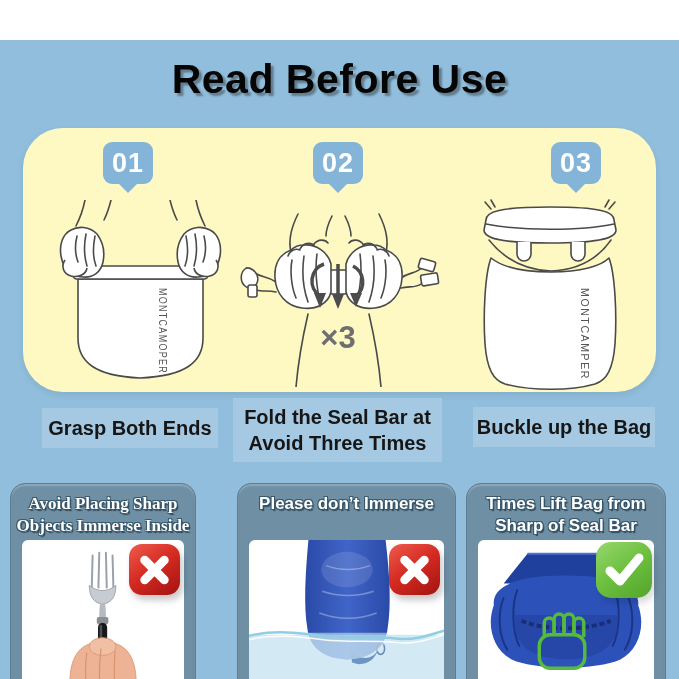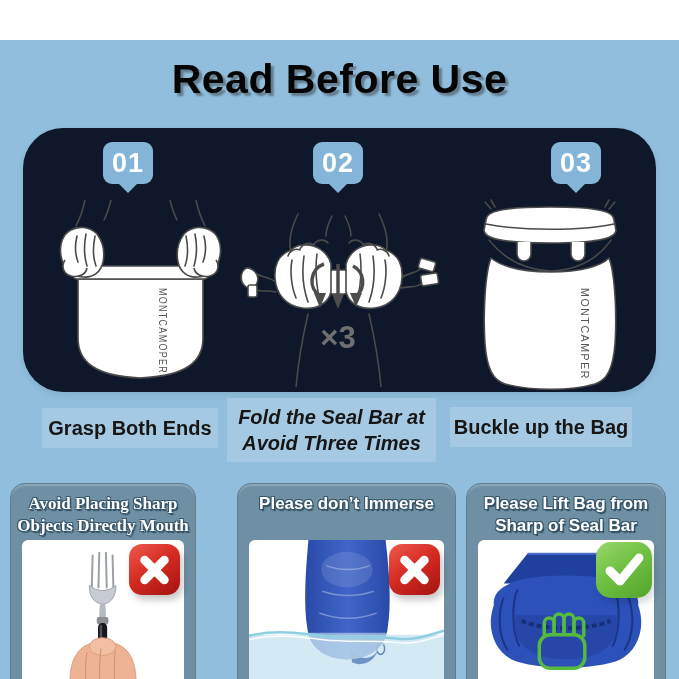--- a/index.html
+++ b/index.html
@@ -10,21 +10,21 @@
     font-family:"Liberation Sans", sans-serif;
     margin-top:40px;
   }
   .page-title {
     position:absolute; top:16px; left:0; width:100%;
     text-align:center; font-size:41px; font-weight:bold; letter-spacing:.5px;
     color:#050505; text-shadow:3px 3px 2px rgba(62,70,76,.55);
   }
   .card {
     position:absolute; left:23px; top:88px; width:633px; height:264px;
-    background:#0f172a; border-radius:40px; box-shadow:0 3px 7px rgba(0,0,0,.08);
+    background:#fef9c3; border-radius:40px; box-shadow:0 3px 7px rgba(0,0,0,.08);
   }
   .step-badge {
     position:absolute; top:14px; width:50px; height:42px;
     background:#84B5D8; border-radius:9px; color:#fff;
     font-size:27px; font-weight:bold; letter-spacing:1px;
     display:flex; align-items:center; justify-content:center;
   }
   .step-badge::after {
     content:""; position:absolute; left:50%; bottom:-9px; transform:translateX(-50%);
     width:0; height:0; border-left:10px solid transparent;
@@ -41,22 +41,22 @@
   .multiplier {
     position:absolute; left:285px; top:192px; width:60px; text-align:center;
     font-size:31px; font-weight:bold; color:#6f6f6f;
   }
   .caption {
     position:absolute; background:#A5C9E2; color:#161616; font-weight:bold;
     text-align:center; font-size:20px; line-height:1.3;
     display:flex; flex-direction:column; justify-content:center;
   }
   #caption1 { left:19px;  top:280px; width:176px; height:40px; }
-  #caption2 { left:204px; top:270px; width:209px; height:64px;font-style:italic; }
-  #caption3 { left:427px; top:279px; width:182px; height:40px; }
+  #caption2 { left:210px; top:270px; width:209px; height:64px; }
+  #caption3 { left:450px; top:279px; width:182px; height:40px; }
   .panel {
     position:absolute; top:443px; height:219px; background:#6E8FA4;
     border:1px solid #5C7D92; border-radius:15px;
     box-shadow:inset 0 2px 2px rgba(255,255,255,.25), inset 0 -2px 3px rgba(0,0,0,.12);
   }
   #panel1 { left:10px;  width:186px;font-family:Liberation Serif, serif; }
   #panel2 { left:237px; width:219px;border-radius:14px; }
   #panel3 { left:466px; width:200px; }
   .panel-title {
     position:absolute; top:9px; left:0; width:100%; text-align:center;
@@ -169,21 +169,21 @@
       <span>Avoid Three Times</span>
     </div>
     <div class="caption" id="caption3">
       <span>Buckle up the Bag</span>
     </div>
   </div>
 
   <div class="panel" id="panel1">
     <div class="panel-title">
       <div>Avoid Placing Sharp</div>
-      <div>Objects Directly Mouth</div>
+      <div>Objects Immerse Inside</div>
     </div>
     <div class="panel-img">
       <svg class="scene" viewBox="0 0 195 152" preserveAspectRatio="none">
         <g stroke="#9aa1a8" stroke-width="2.4" stroke-linecap="round">
           <path d="M85,16 L84,48"></path>
             <path d="M93,13 L92,48"></path>
           <path d="M101,13 L102,48"></path>
             <path d="M109,16 L110,48"></path>
         </g>
         <path d="M81,46 C81,58 87,64 97,65 C107,64 113,58 113,46 C103,53 91,53 81,46 Z" fill="#c6ccd2" stroke="#9aa1a8"></path>
@@ -237,21 +237,21 @@
       <div class="verdict x">
         <svg width="52" height="52" viewBox="0 0 52 52">
           <path d="M16,16 L36,36 M36,16 L16,36" stroke="#fff" stroke-width="9" stroke-linecap="round" fill="none"></path>
         </svg>
       </div>
     </div>
   </div>
 
   <div class="panel" id="panel3">
     <div class="panel-title">
-      <div>Please Lift Bag from</div>
+      <div>Times Lift Bag from</div>
       <div>Sharp of Seal Bar</div>
     </div>
     <div class="panel-img">
       <svg class="scene" viewBox="0 0 178 152" preserveAspectRatio="none">
         <path d="M50,14 L128,14 L152,44 L26,44 Z" fill="#20409E"></path>
         <path d="M50,14 L128,14" stroke="#5070D0" stroke-width="2"></path>
         <path d="M16,66 C14,48 36,36 89,36 C142,36 164,48 162,66 C170,88 162,112 144,121 C120,132 58,132 34,121 C16,112 8,88 16,66 Z" fill="#2C52BA"></path>
         <g stroke="#1B3484" stroke-width="2" fill="none">
           <path d="M26,58 C20,74 20,96 30,112"></path>
           <path d="M152,58 C158,74 158,96 148,112"></path>

